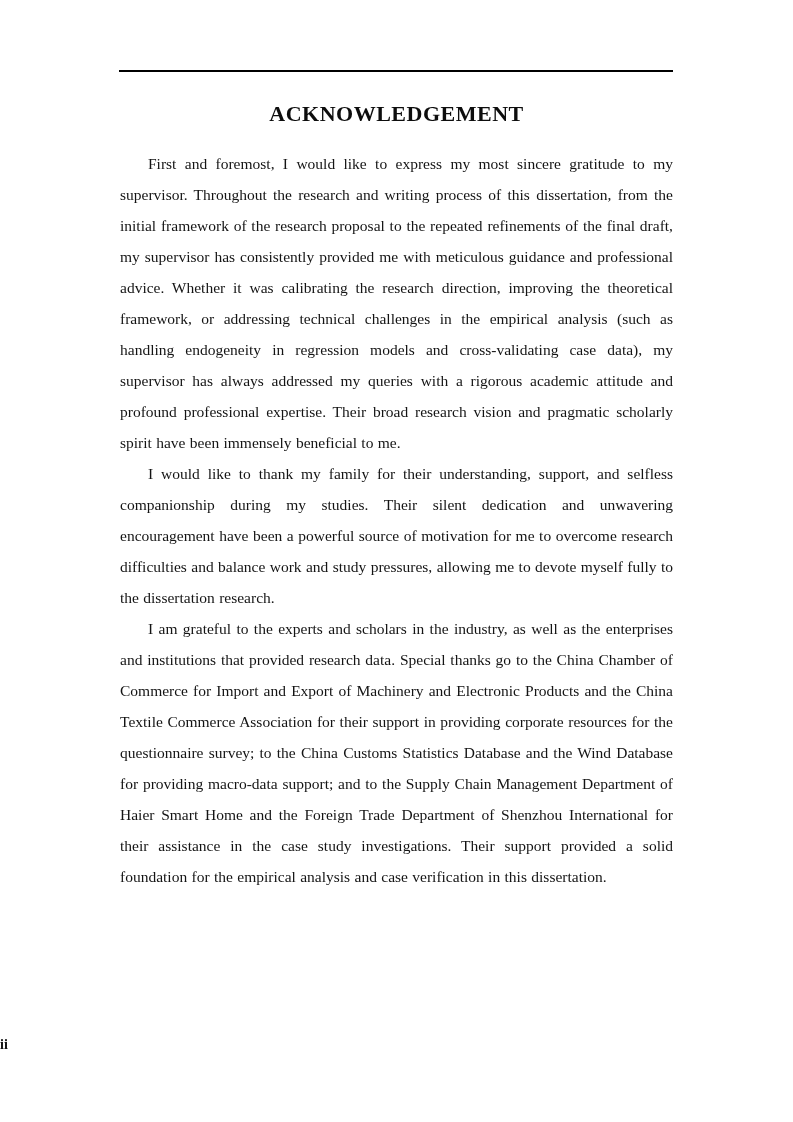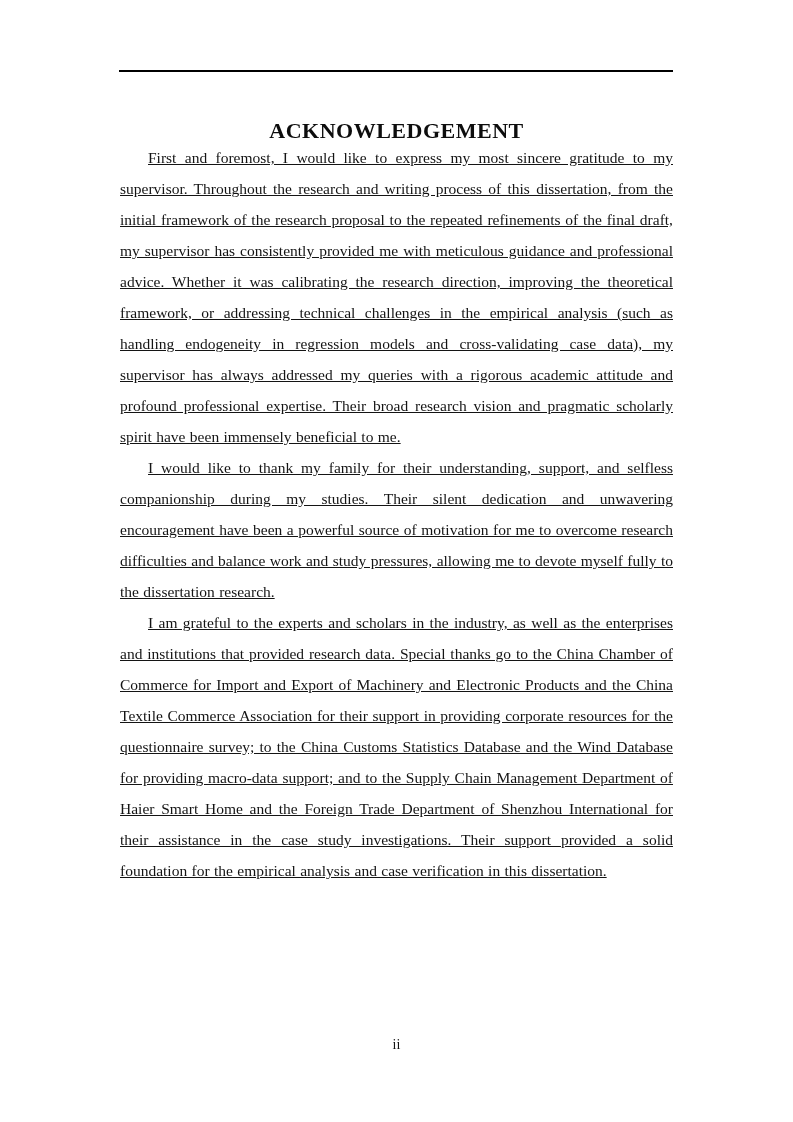--- a/index.html
+++ b/index.html
@@ -19,56 +19,55 @@
   .header-rule {
     position: absolute;
     top: 70px;
     left: 119px;
     width: 554px;
     height: 2px;
     background: #000000;
   }
   .page-title {
     position: absolute;
-    top: 103px;
+    top: 86px;
     left: 0;
     width: 100%;
     text-align: center;
     font-size: 22px;
     font-weight: bold;
     letter-spacing: 0.5px;
     color: #0d0d0d;
   }
   .body-text {
     position: absolute;
-    top: 142px;
+    top: 148px;
     left: 120px;
     width: 553px;
-    text-decoration: underline;
   }
   .body-text p {
     margin: 0;
     padding: 0;
     font-size: 15.5px;
     line-height: 31px;
     text-align: justify;
     text-indent: 28px;
     word-spacing: 0.5px;
   }
   .body-text p.continued {
     text-align-last: justify;
   }
   .page-footer {
     position: absolute;
     top: 1037px;
     left: 0;
     width: 100%;
-    text-align: center;
     font-size: 14px;
     color: #141414;
+    font-weight: bold;
   }
 </style>
 </head>
 <body>
 
 <div class="page">
 
   <div class="header-rule"></div>
 
   <h1 class="page-title">ACKNOWLEDGEMENT</h1>

